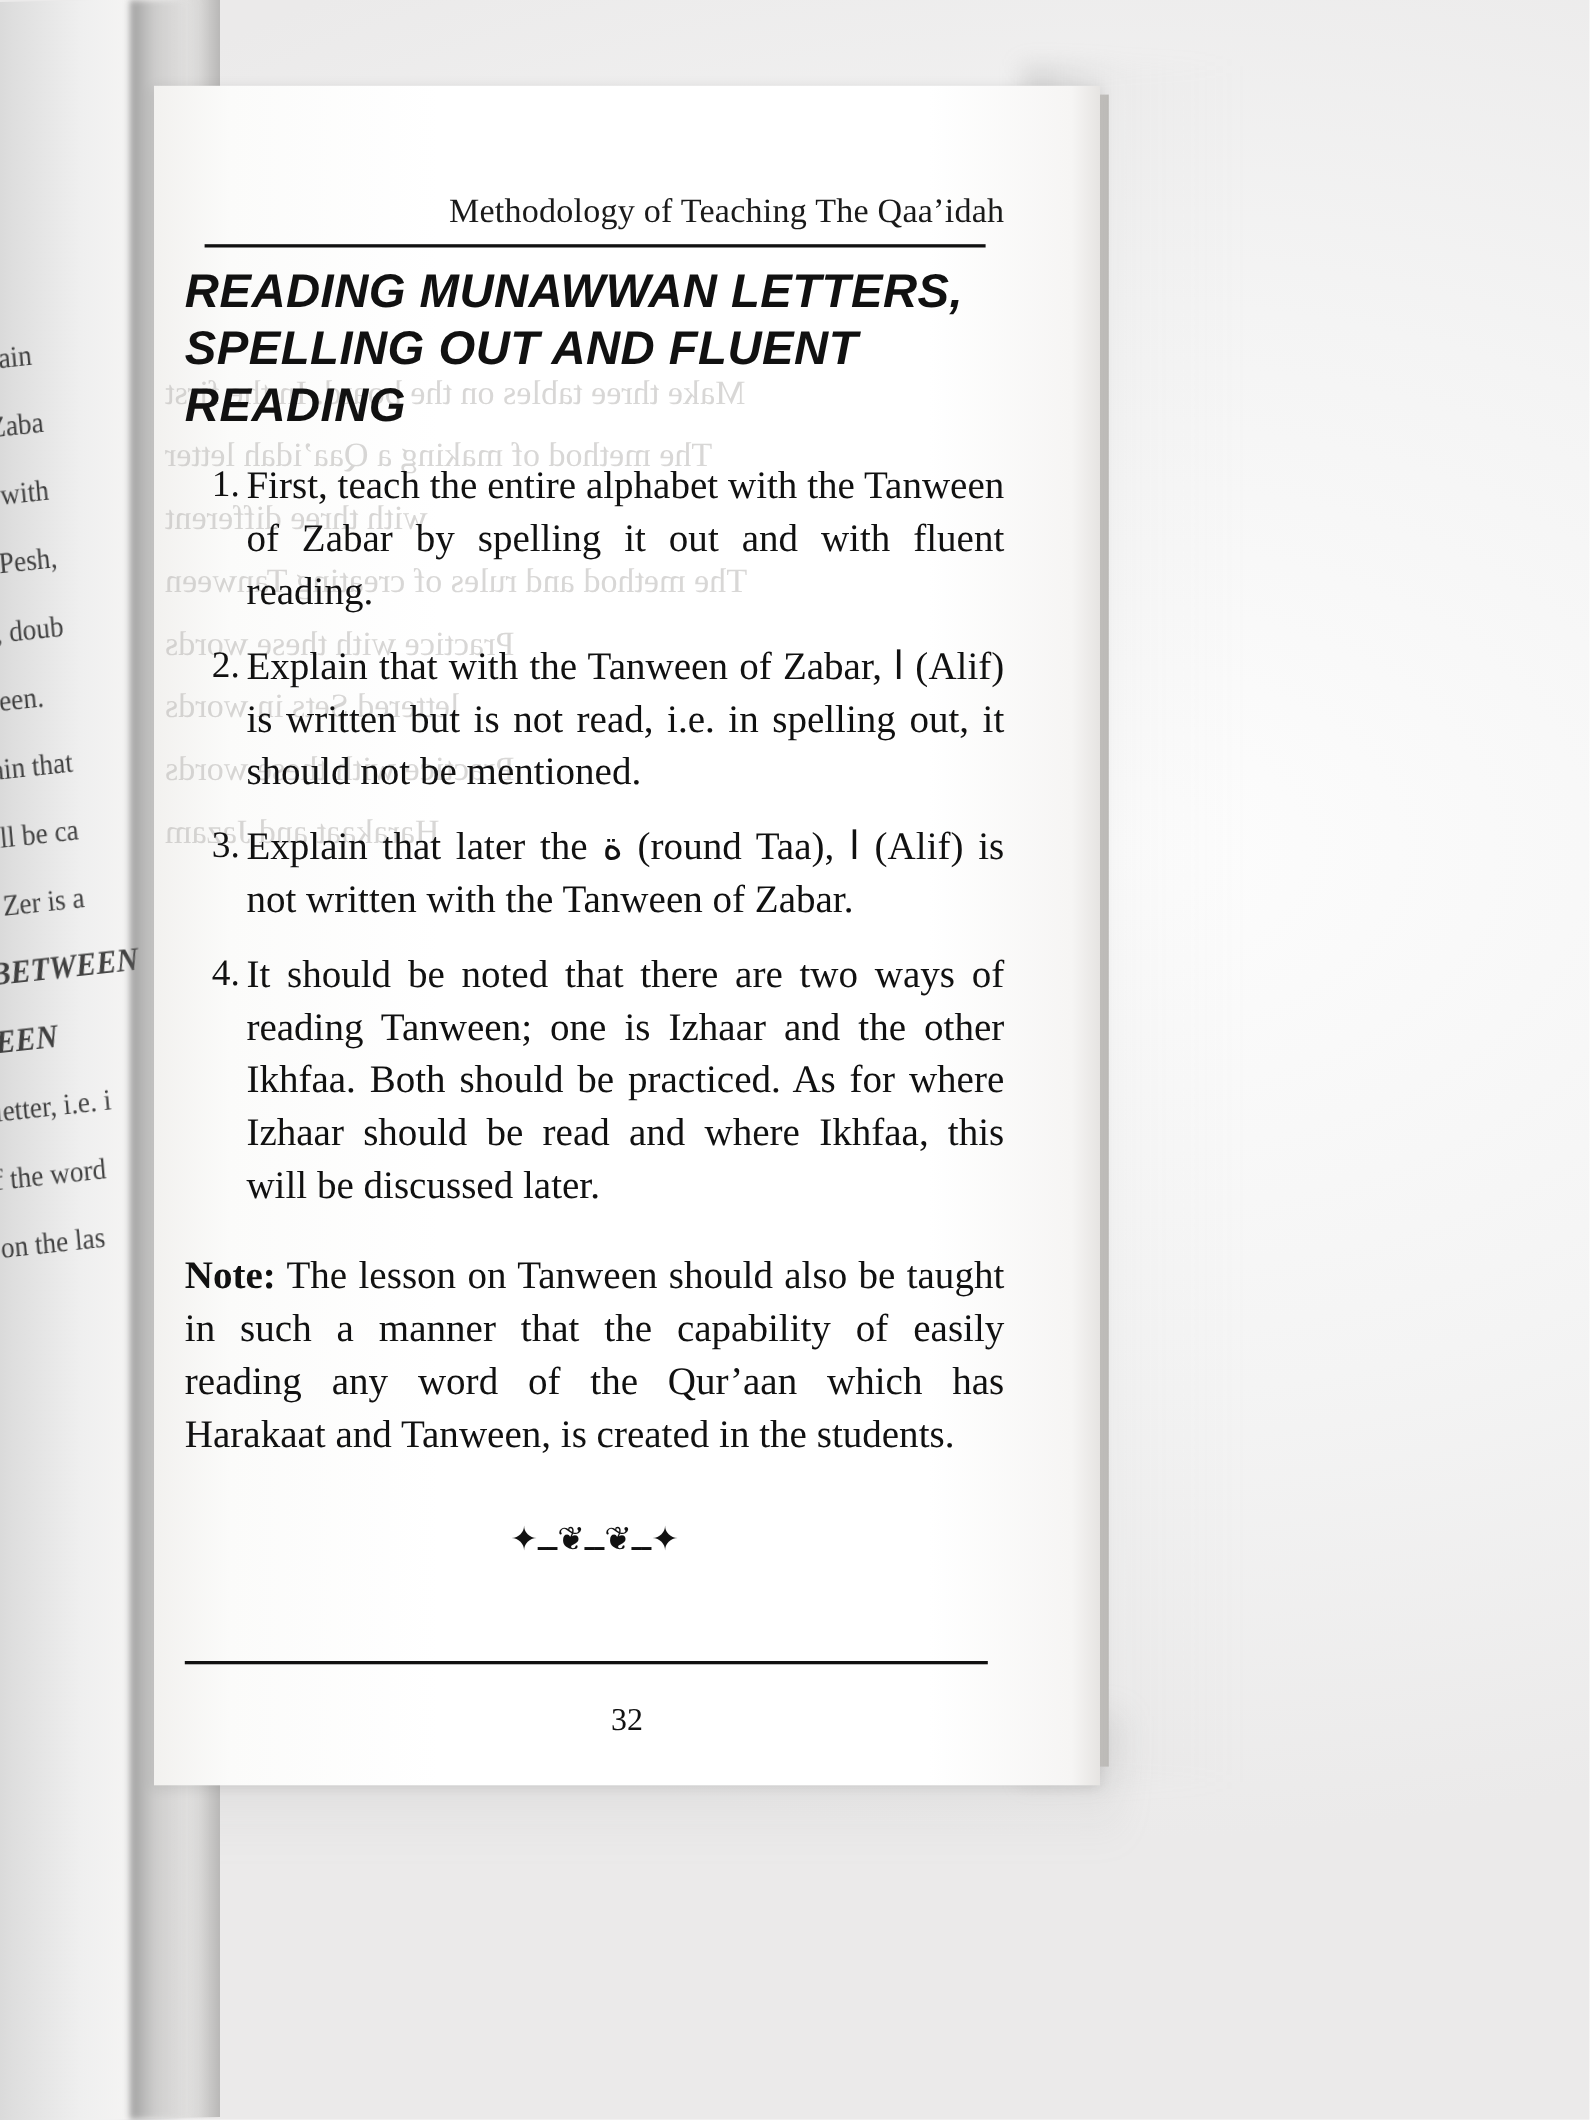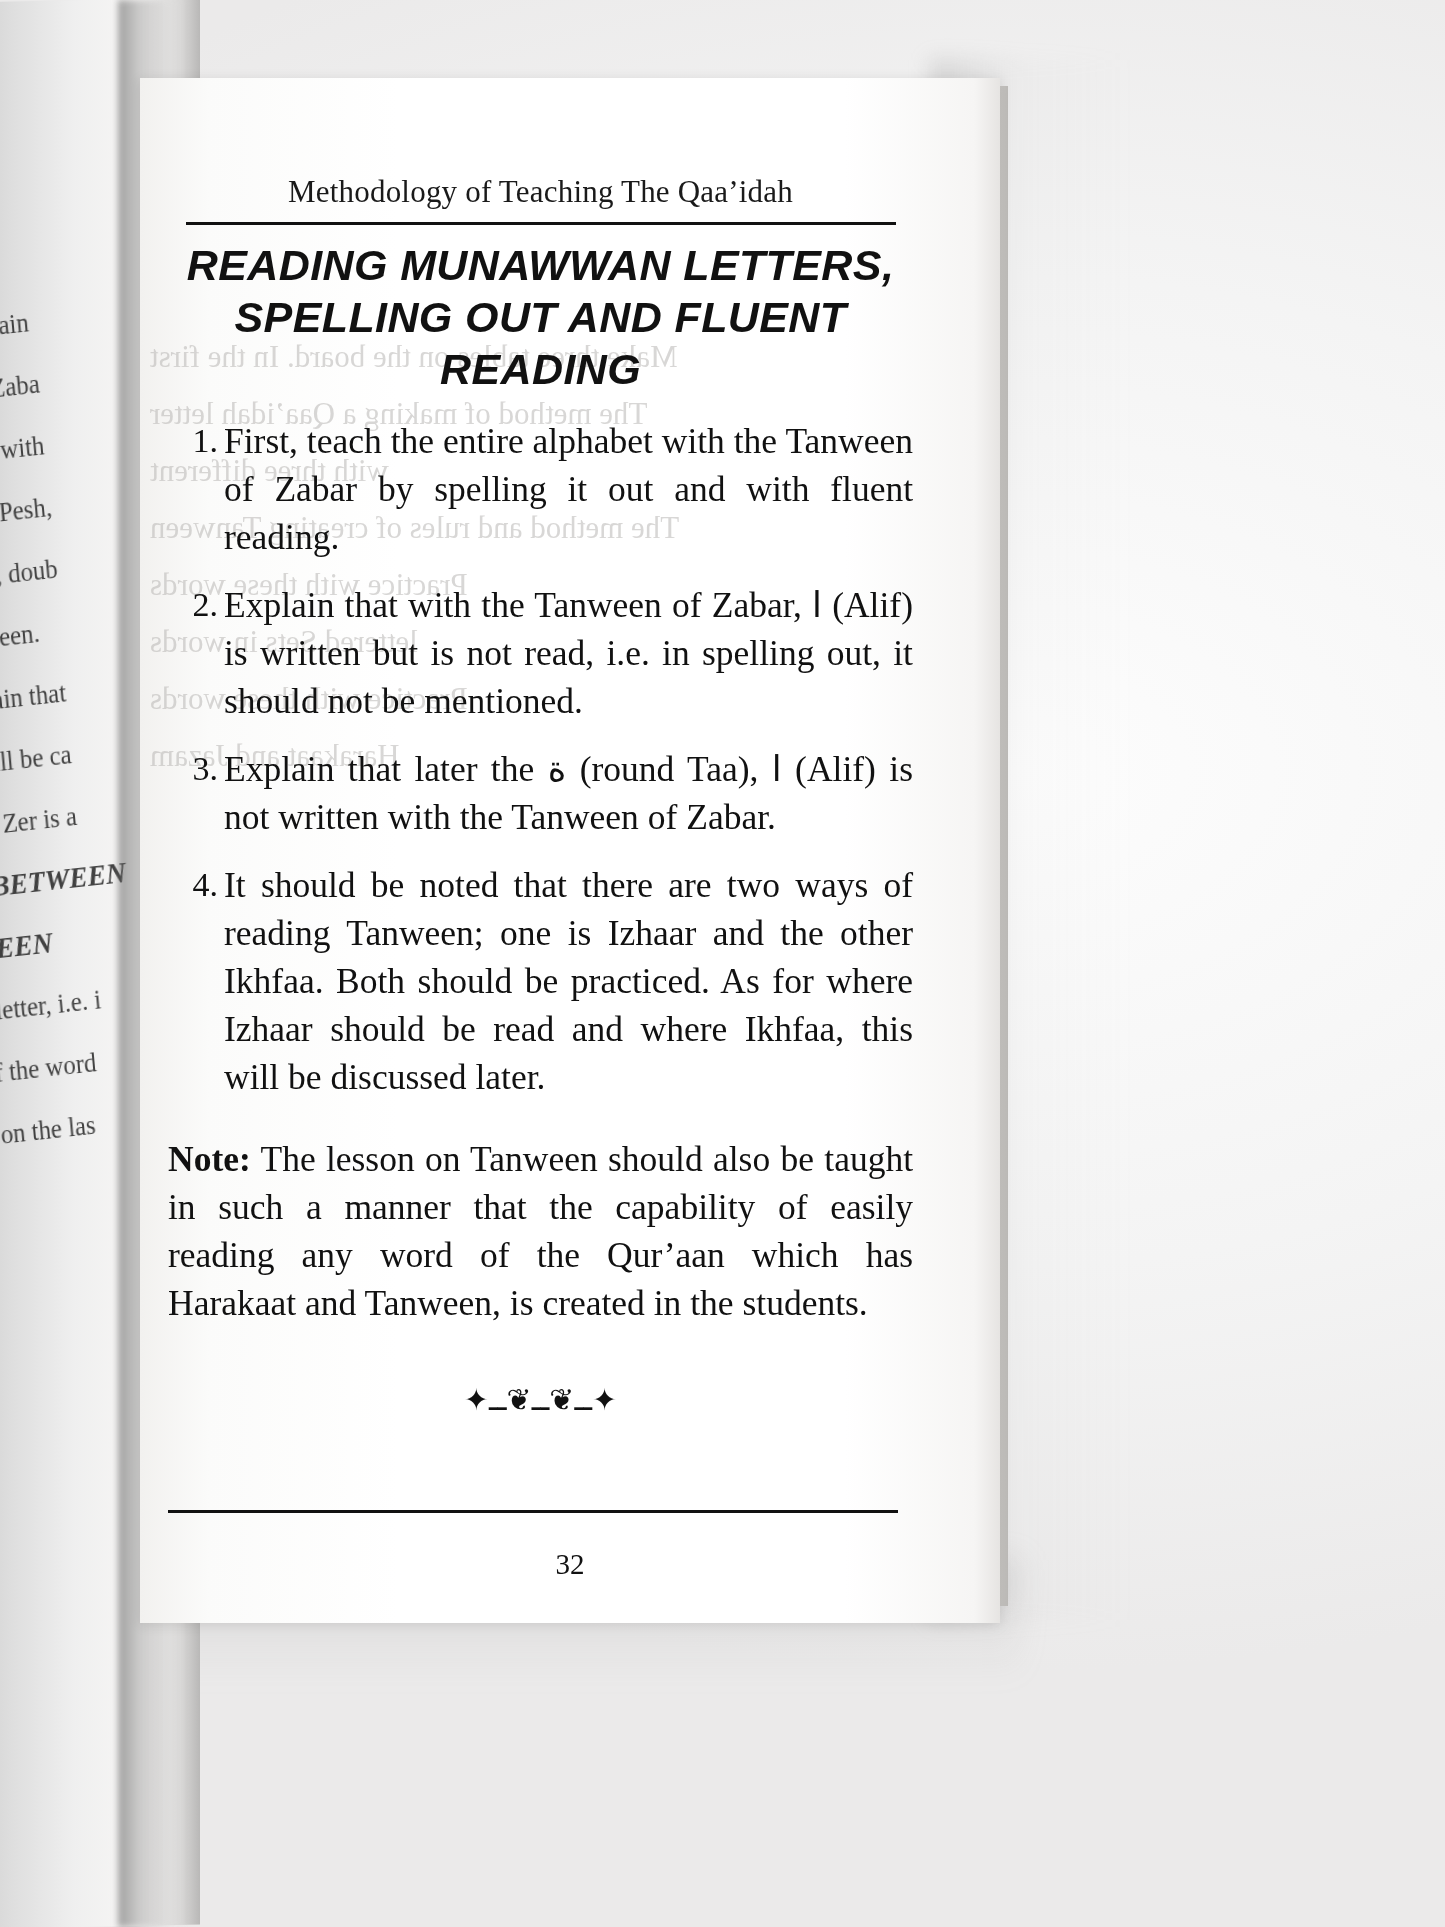--- a/index.html
+++ b/index.html
@@ -109,38 +109,37 @@
   .page-inner {
     position: absolute;
     left: 28px;
     top: 96px;
     width: 745px;
   }
 
   .running-head {
     font-family: "Liberation Serif", serif;
     font-size: 31px;
-    text-align: center;
+    text-align: right;
     color: #1a1a1a;
     letter-spacing: 0.2px;
     padding-bottom: 12px;
   }
   .rule-top {
     border-bottom: 3px solid #111;
     width: 710px;
     margin: 0 auto 10px auto;
   }
 
   .chapter-title {
     font-family: "Liberation Sans", sans-serif;
     font-style: italic;
     font-weight: bold;
     font-size: 43px;
     line-height: 52px;
-    text-align: center;
     color: #111;
     margin: 14px 0 22px 0;
     letter-spacing: 0.4px;
   }
 
   ol.steps {
     list-style: none;
     margin: 0;
     padding: 0;
   }

